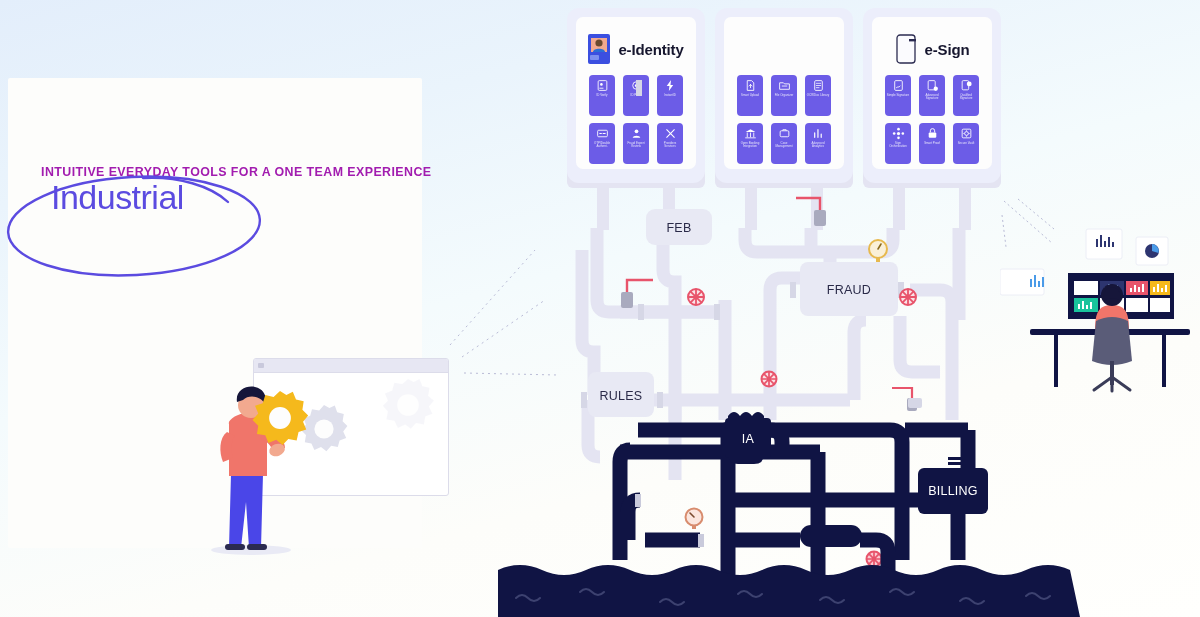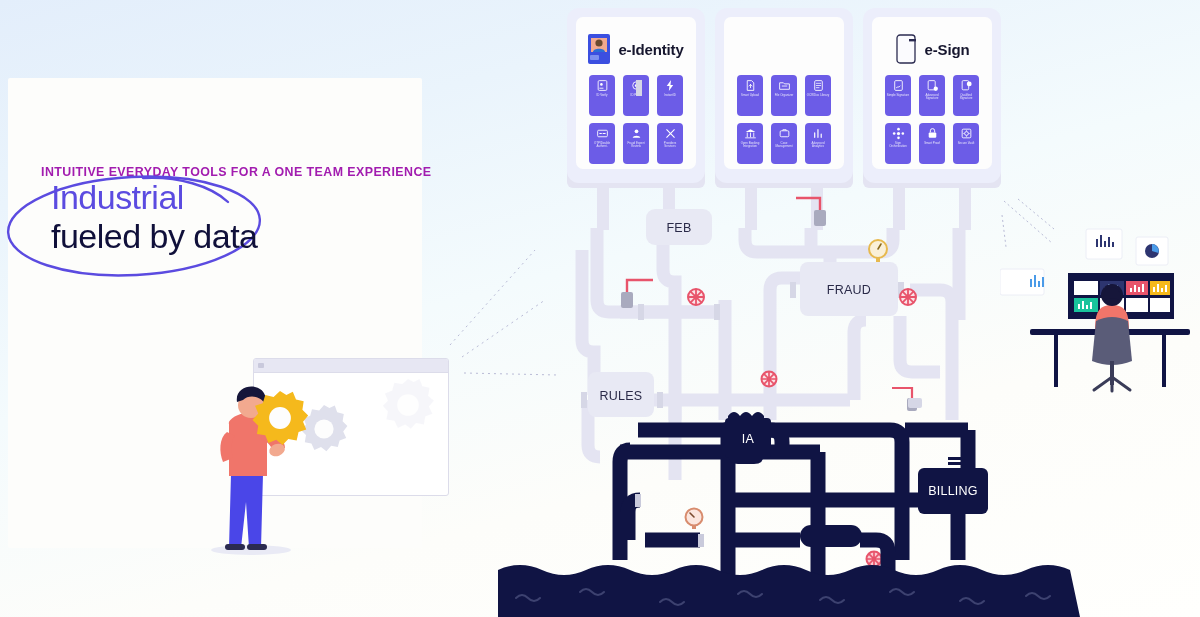--- a/index.html
+++ b/index.html
@@ -94,21 +94,20 @@
 
   <div class="eyebrow">INTUITIVE EVERYDAY TOOLS FOR A ONE TEAM EXPERIENCE</div>
 
   <svg class="ellipse" viewBox="0 0 262 108">
     <ellipse cx="131" cy="54" rx="126" ry="49" fill="none" stroke="#5B4BE0" stroke-width="2.4" transform="rotate(-3 131 54)"></ellipse>
     <path d="M140 6 C175 4 208 14 225 30" fill="none" stroke="#5B4BE0" stroke-width="2.4" stroke-linecap="round"></path>
   </svg>
 
   <div class="headline">
     <span class="l1">Industrial</span>
-    <span class="l3">fueled by data</span>
   </div>
 
   <div class="browser">
     <div class="browser-bar">
       <div class="browser-dot"></div>
     </div>
     <svg class="gear-ghost" width="72" height="72" viewBox="0 0 100 100">
       <path d="M50 14 L58 18 L66 14 L70 24 L80 26 L78 37 L86 44 L79 52 L84 62 L74 66 L72 77 L61 75 L54 83 L46 77 L36 82 L31 72 L20 70 L22 59 L15 51 L22 44 L18 34 L28 30 L31 19 L42 21 Z" fill="#EDEDF5"></path>
       <circle cx="50" cy="50" r="15" fill="#FDFDFD"></circle>
     </svg>

